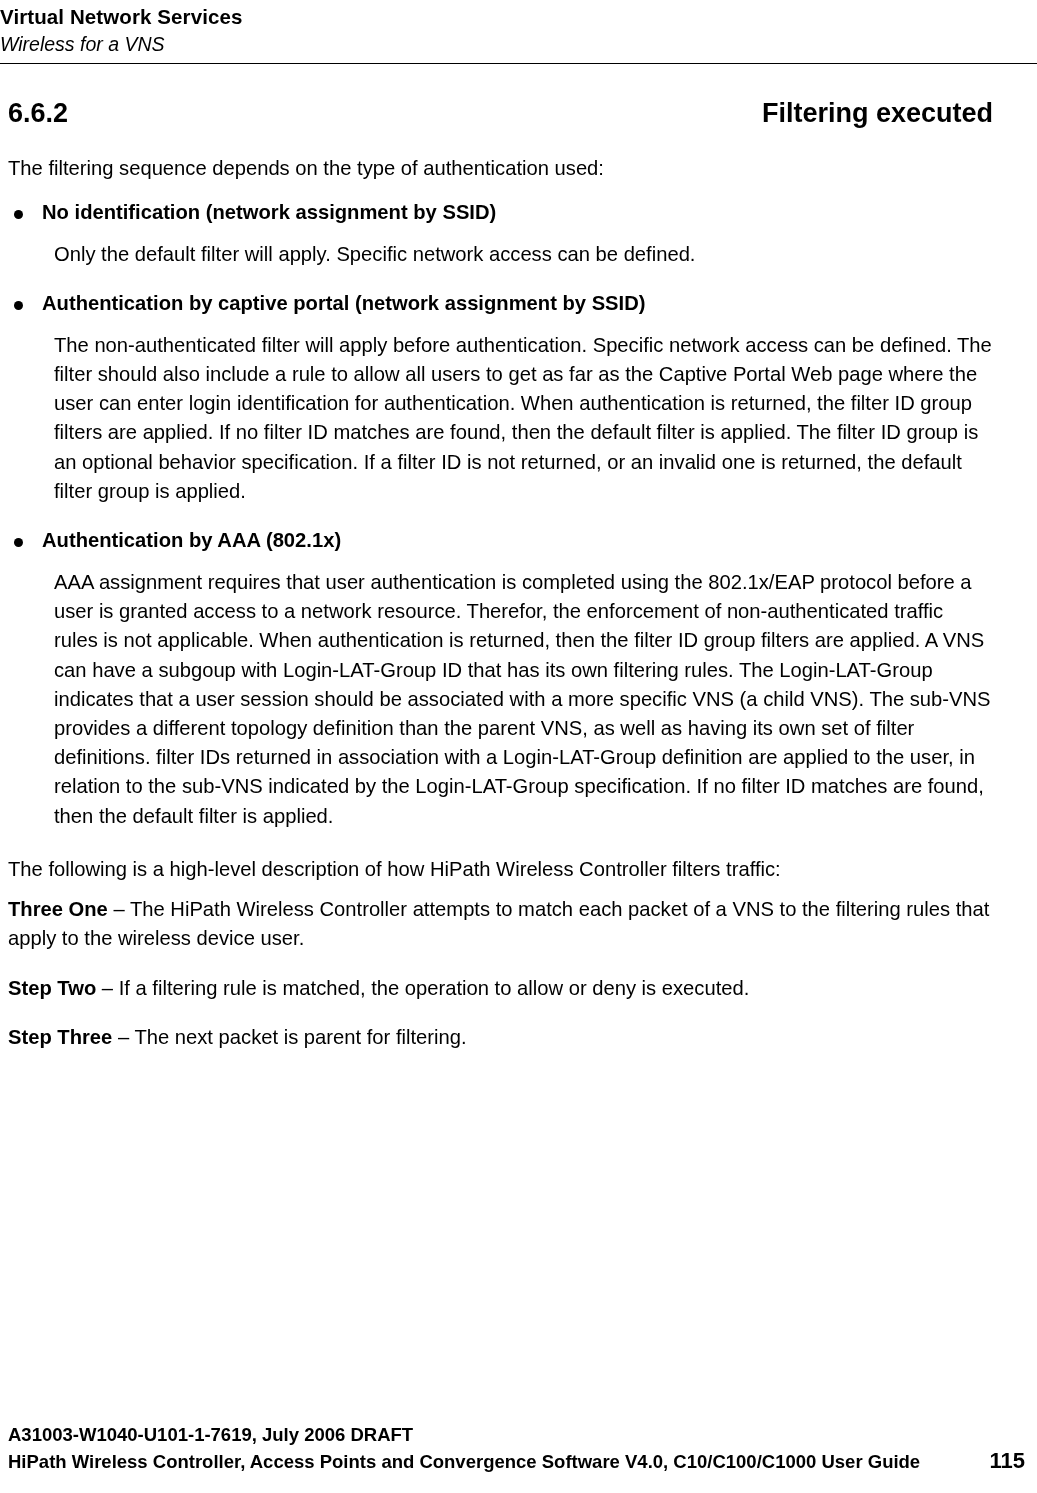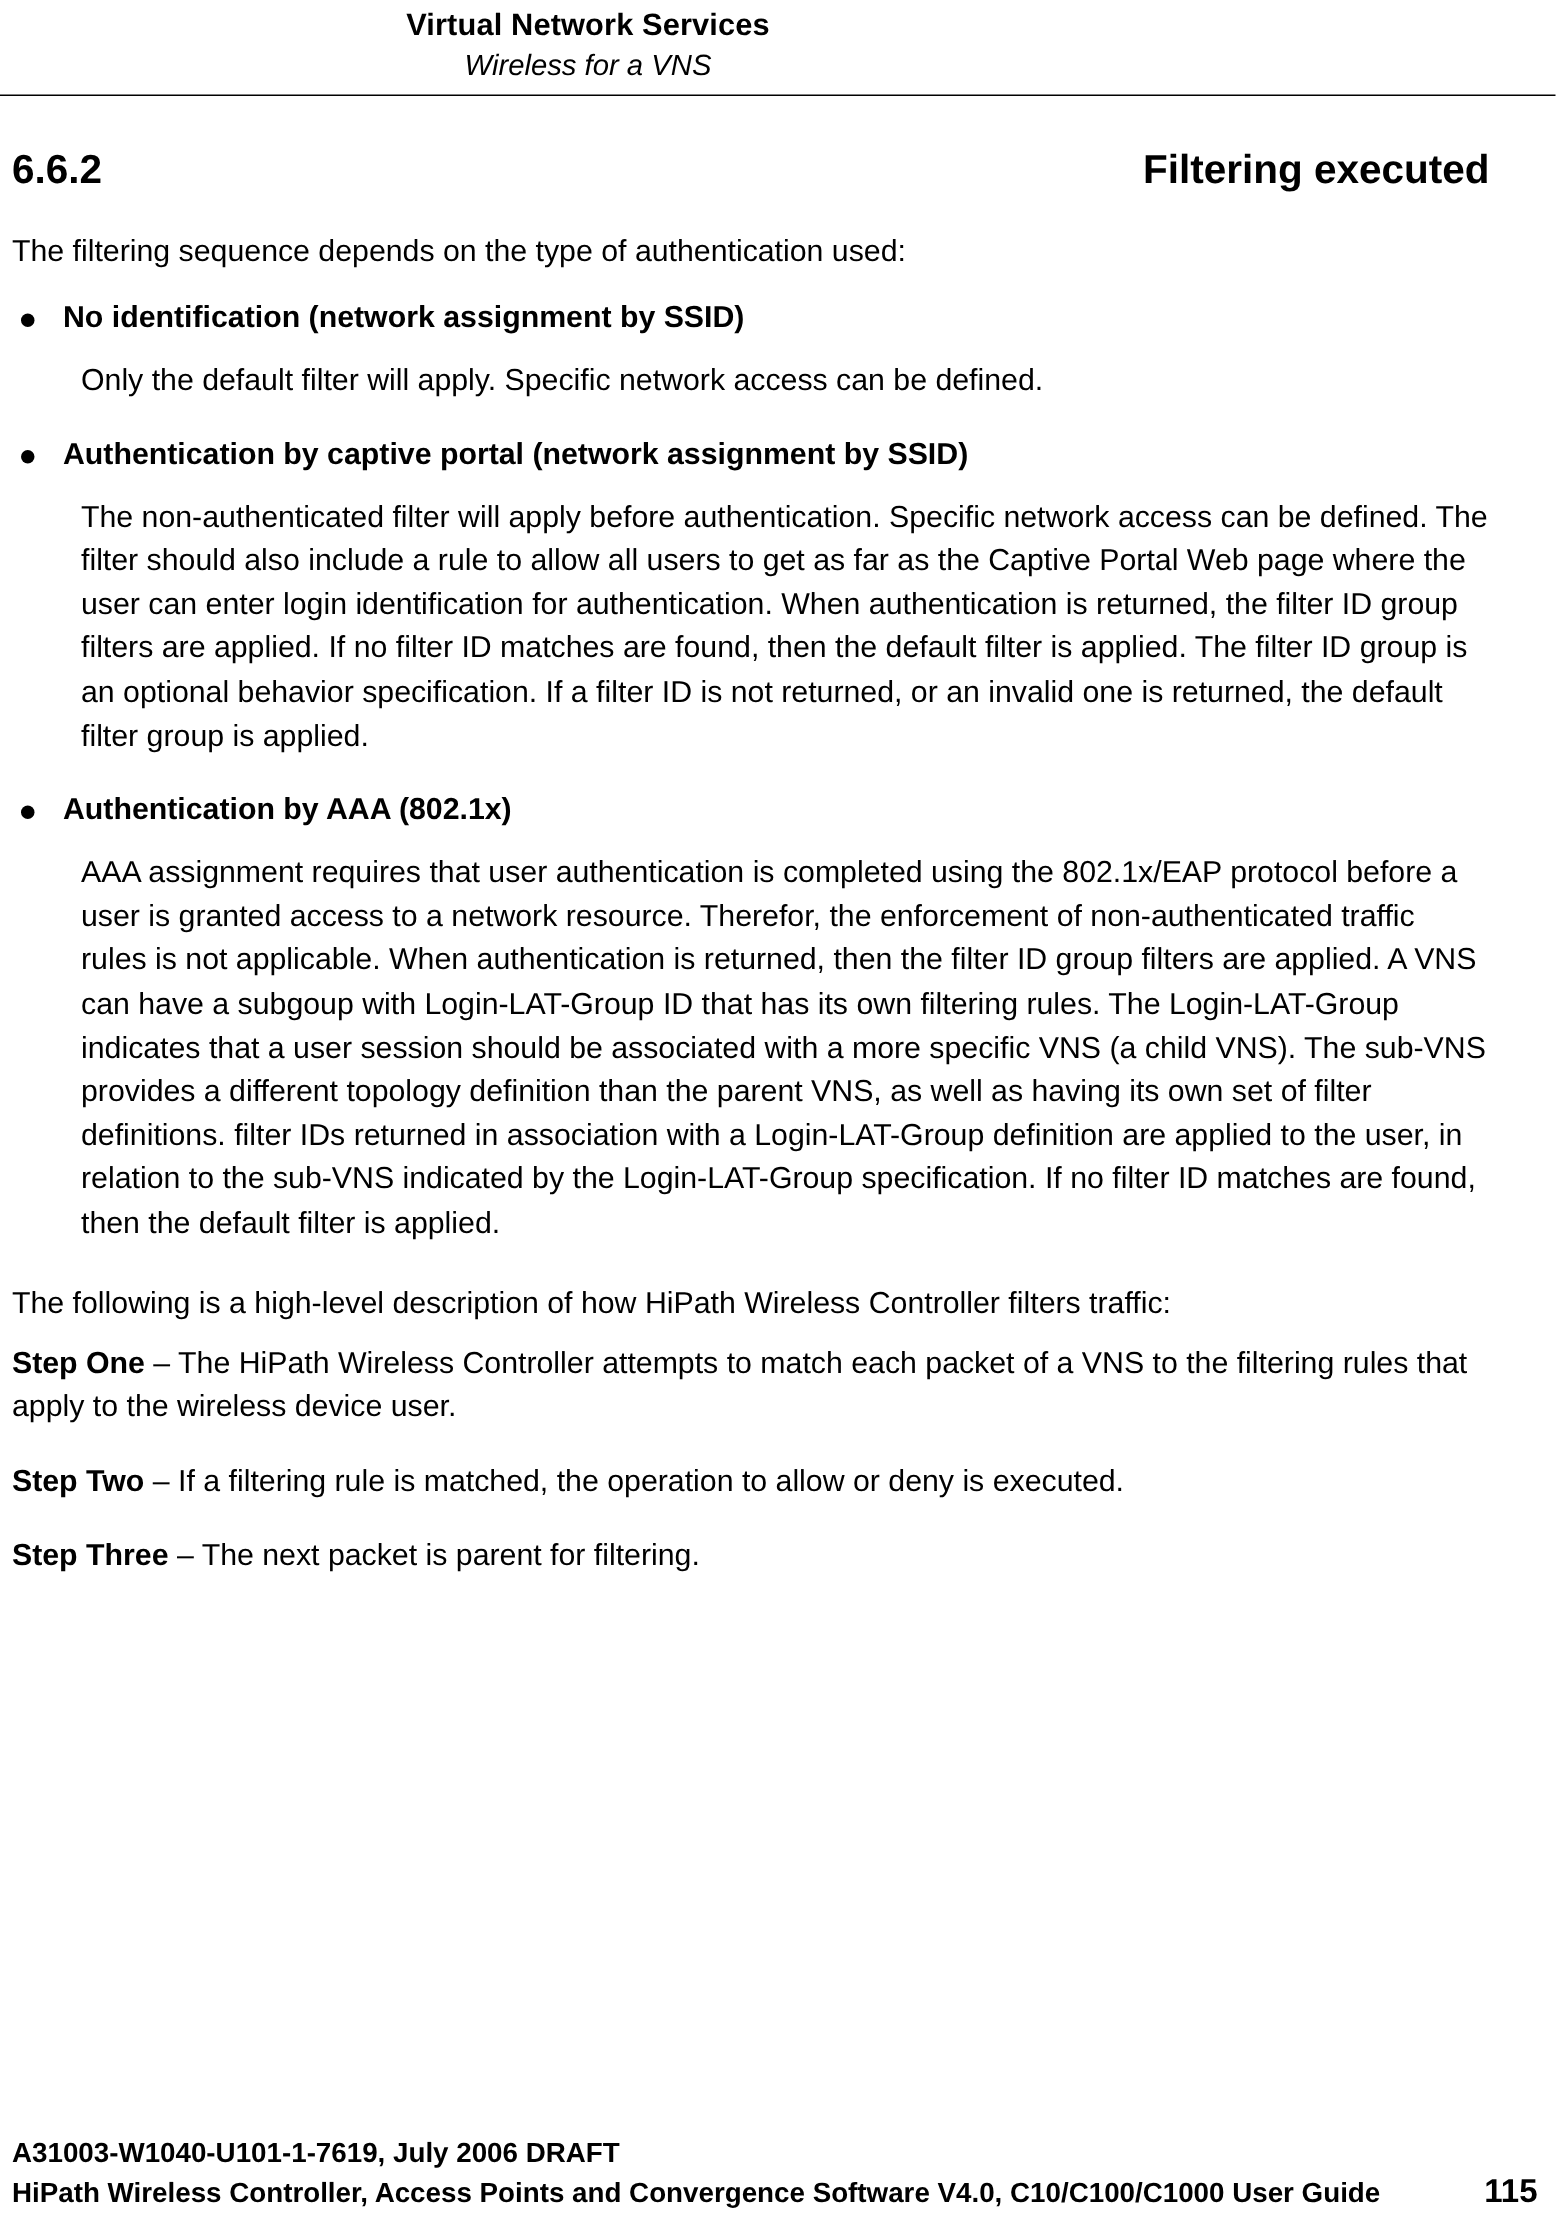--- a/index.html
+++ b/index.html
@@ -20,21 +20,21 @@
     width: 1037px;
     height: 1493px;
     box-sizing: border-box;
   }
   
   .header {
     position: absolute;
     top: 0;
     left: 0;
     width: 822px;
-    text-align: center;
+    text-align: left;
     padding-right: 38px;
     box-sizing: border-box;
   }
   .header-title {
     font-size: 20.5px;
     font-weight: bold;
     line-height: 26px;
     padding-top: 4px;
     letter-spacing: 0.1px;
   }
@@ -189,21 +189,21 @@
     <div class="bullet-row">
       <div class="bullet-dot"><span></span></div>
       <div class="bullet-text">Authentication by AAA (802.1x)</div>
     </div>
     <div class="indent">
       <p class="body-para last-in-group">AAA assignment requires that user authentication is completed using the 802.1x/EAP protocol before a user is granted access to a network resource. Therefor, the enforcement of non-authenticated traffic rules is not applicable. When authentication is returned, then the filter ID group filters are applied. A VNS can have a subgoup with Login-LAT-Group ID that has its own filtering rules. The Login-LAT-Group indicates that a user session should be associated with a more specific VNS (a child VNS). The sub-VNS provides a different topology definition than the parent VNS, as well as having its own set of filter definitions. filter IDs returned in association with a Login-LAT-Group definition are applied to the user, in relation to the sub-VNS indicated by the Login-LAT-Group specification. If no filter ID matches are found, then the default filter is applied.</p>
     </div>
 
     <p class="para tight">The following is a high-level description of how HiPath Wireless Controller filters traffic:</p>
 
-    <p class="step-para"><span class="step-label">Step One</span><span> – The HiPath Wireless Controller attempts to match each packet of a VNS to the filtering rules that apply to the wireless device user.</span></p>
+    <p class="step-para"><span class="step-label">Three One</span><span> – The HiPath Wireless Controller attempts to match each packet of a VNS to the filtering rules that apply to the wireless device user.</span></p>
 
     <p class="step-para"><span class="step-label">Step Two</span><span> – If a filtering rule is matched, the operation to allow or deny is executed.</span></p>
 
     <p class="step-para"><span class="step-label">Step Three</span><span> – The next packet is parent for filtering.</span></p>
 
   </div>
 
   <div class="footer">
     <div class="footer-line1">A31003-W1040-U101-1-7619, July 2006 DRAFT</div>
     <div class="footer-line2">

